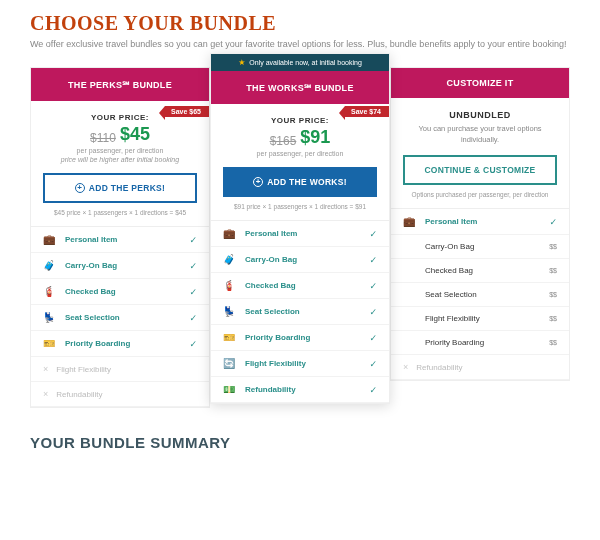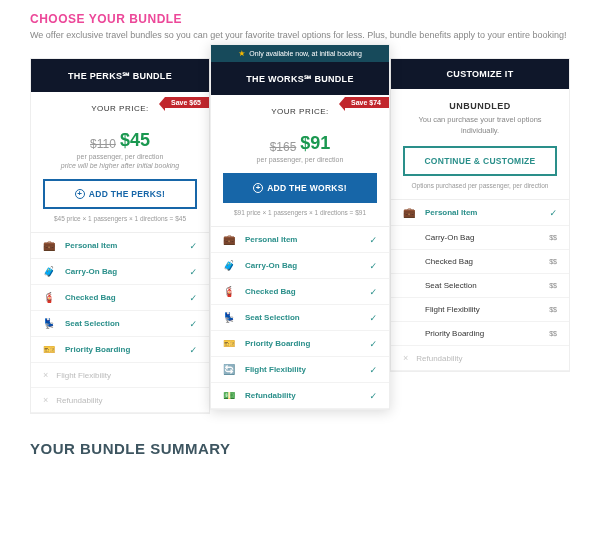--- a/index.html
+++ b/index.html
@@ -1,30 +1,30 @@
 <!DOCTYPE html>
 <html><head>
 <meta charset="utf-8">
 <style>
   * { margin: 0; padding: 0; box-sizing: border-box; }
   body { font-family: -apple-system, BlinkMacSystemFont, "Segoe UI", Arial, sans-serif; background: #fff; color: #333; font-size: 9px; }
   .page { width: 600px; padding: 12px 30px; }
-  .title { font-size: 12px; font-weight: 600; color: #ec4899; letter-spacing: 0.5px; margin-bottom: 4px; }
+  .title { font-size: 20px; font-weight: 600; color: #c2410c; letter-spacing: 0.5px; margin-bottom: 4px; font-family: Liberation Serif, serif; }
   .subtitle { font-size: 9px; color: #888; margin-bottom: 18px; }
   .cols { display: flex; gap: 0; align-items: flex-start; }
   .col { flex: 1; background: #fff; border: 1px solid #eee; position: relative; }
   .col.featured { margin-top: -14px; box-shadow: 0 2px 12px rgba(0,0,0,0.15); z-index: 2; }
   .featured-bar { background: #174a5b; color: #fff; font-size: 7px; text-align: center; padding: 4px; display: flex; align-items: center; justify-content: center; gap: 4px; }
   .star { color: #f5b800; font-size: 8px; }
-  .col-header { background: #0f172a; color: #fff; text-align: center; padding: 10px 6px; font-size: 9px; font-weight: 700; letter-spacing: 0.3px; }
+  .col-header { background: #be185d; color: #fff; text-align: center; padding: 10px 6px; font-size: 9px; font-weight: 700; letter-spacing: 0.3px; }
   .ribbon { position: absolute; right: 0; top: 38px; background: #c1272d; color: #fff; font-size: 7px; font-weight: 700; padding: 2px 8px 2px 6px; }
   .col.featured .ribbon { top: 52px; }
   .ribbon::after { content: ""; position: absolute; left: -6px; top: 0; bottom: 0; width: 0; border-right: 6px solid #c1272d; border-top: 7px solid transparent; border-bottom: 7px solid transparent; }
   .price-block { text-align: center; padding: 12px 12px 10px; }
-  .your-price-label { font-size: 8px; font-weight: 400; color: #333; letter-spacing: 0.5px; margin-bottom: 17px; }
+  .your-price-label { font-size: 8px; font-weight: 700; color: #333; letter-spacing: 0.5px; margin-bottom: 2px; }
   .price-row { display: flex; align-items: flex-end; justify-content: center; gap: 4px; }
   .old-price { text-decoration: line-through; color: #999; font-size: 12px; }
   .new-price { color: #1a9850; font-size: 18px; font-weight: 700; }
   .per { font-size: 7px; color: #999; margin-top: 2px; }
   .per.italic { font-style: italic; }
   .unbundled-title { font-size: 9px; font-weight: 700; letter-spacing: 0.5px; margin-bottom: 4px; }
   .unbundled-text { font-size: 7.5px; color: #888; line-height: 1.4; }
   .btn { margin: 0 12px 6px; border: 2px solid; padding: 8px 4px; text-align: center; font-size: 8.5px; font-weight: 700; letter-spacing: 0.3px; cursor: pointer; display: flex; align-items: center; justify-content: center; gap: 4px; }
   .btn-outline-blue { color: #1766a8; border-color: #1766a8; background: #fff; }
   .btn-solid-blue { color: #fff; border-color: #1766a8; background: #1766a8; }

